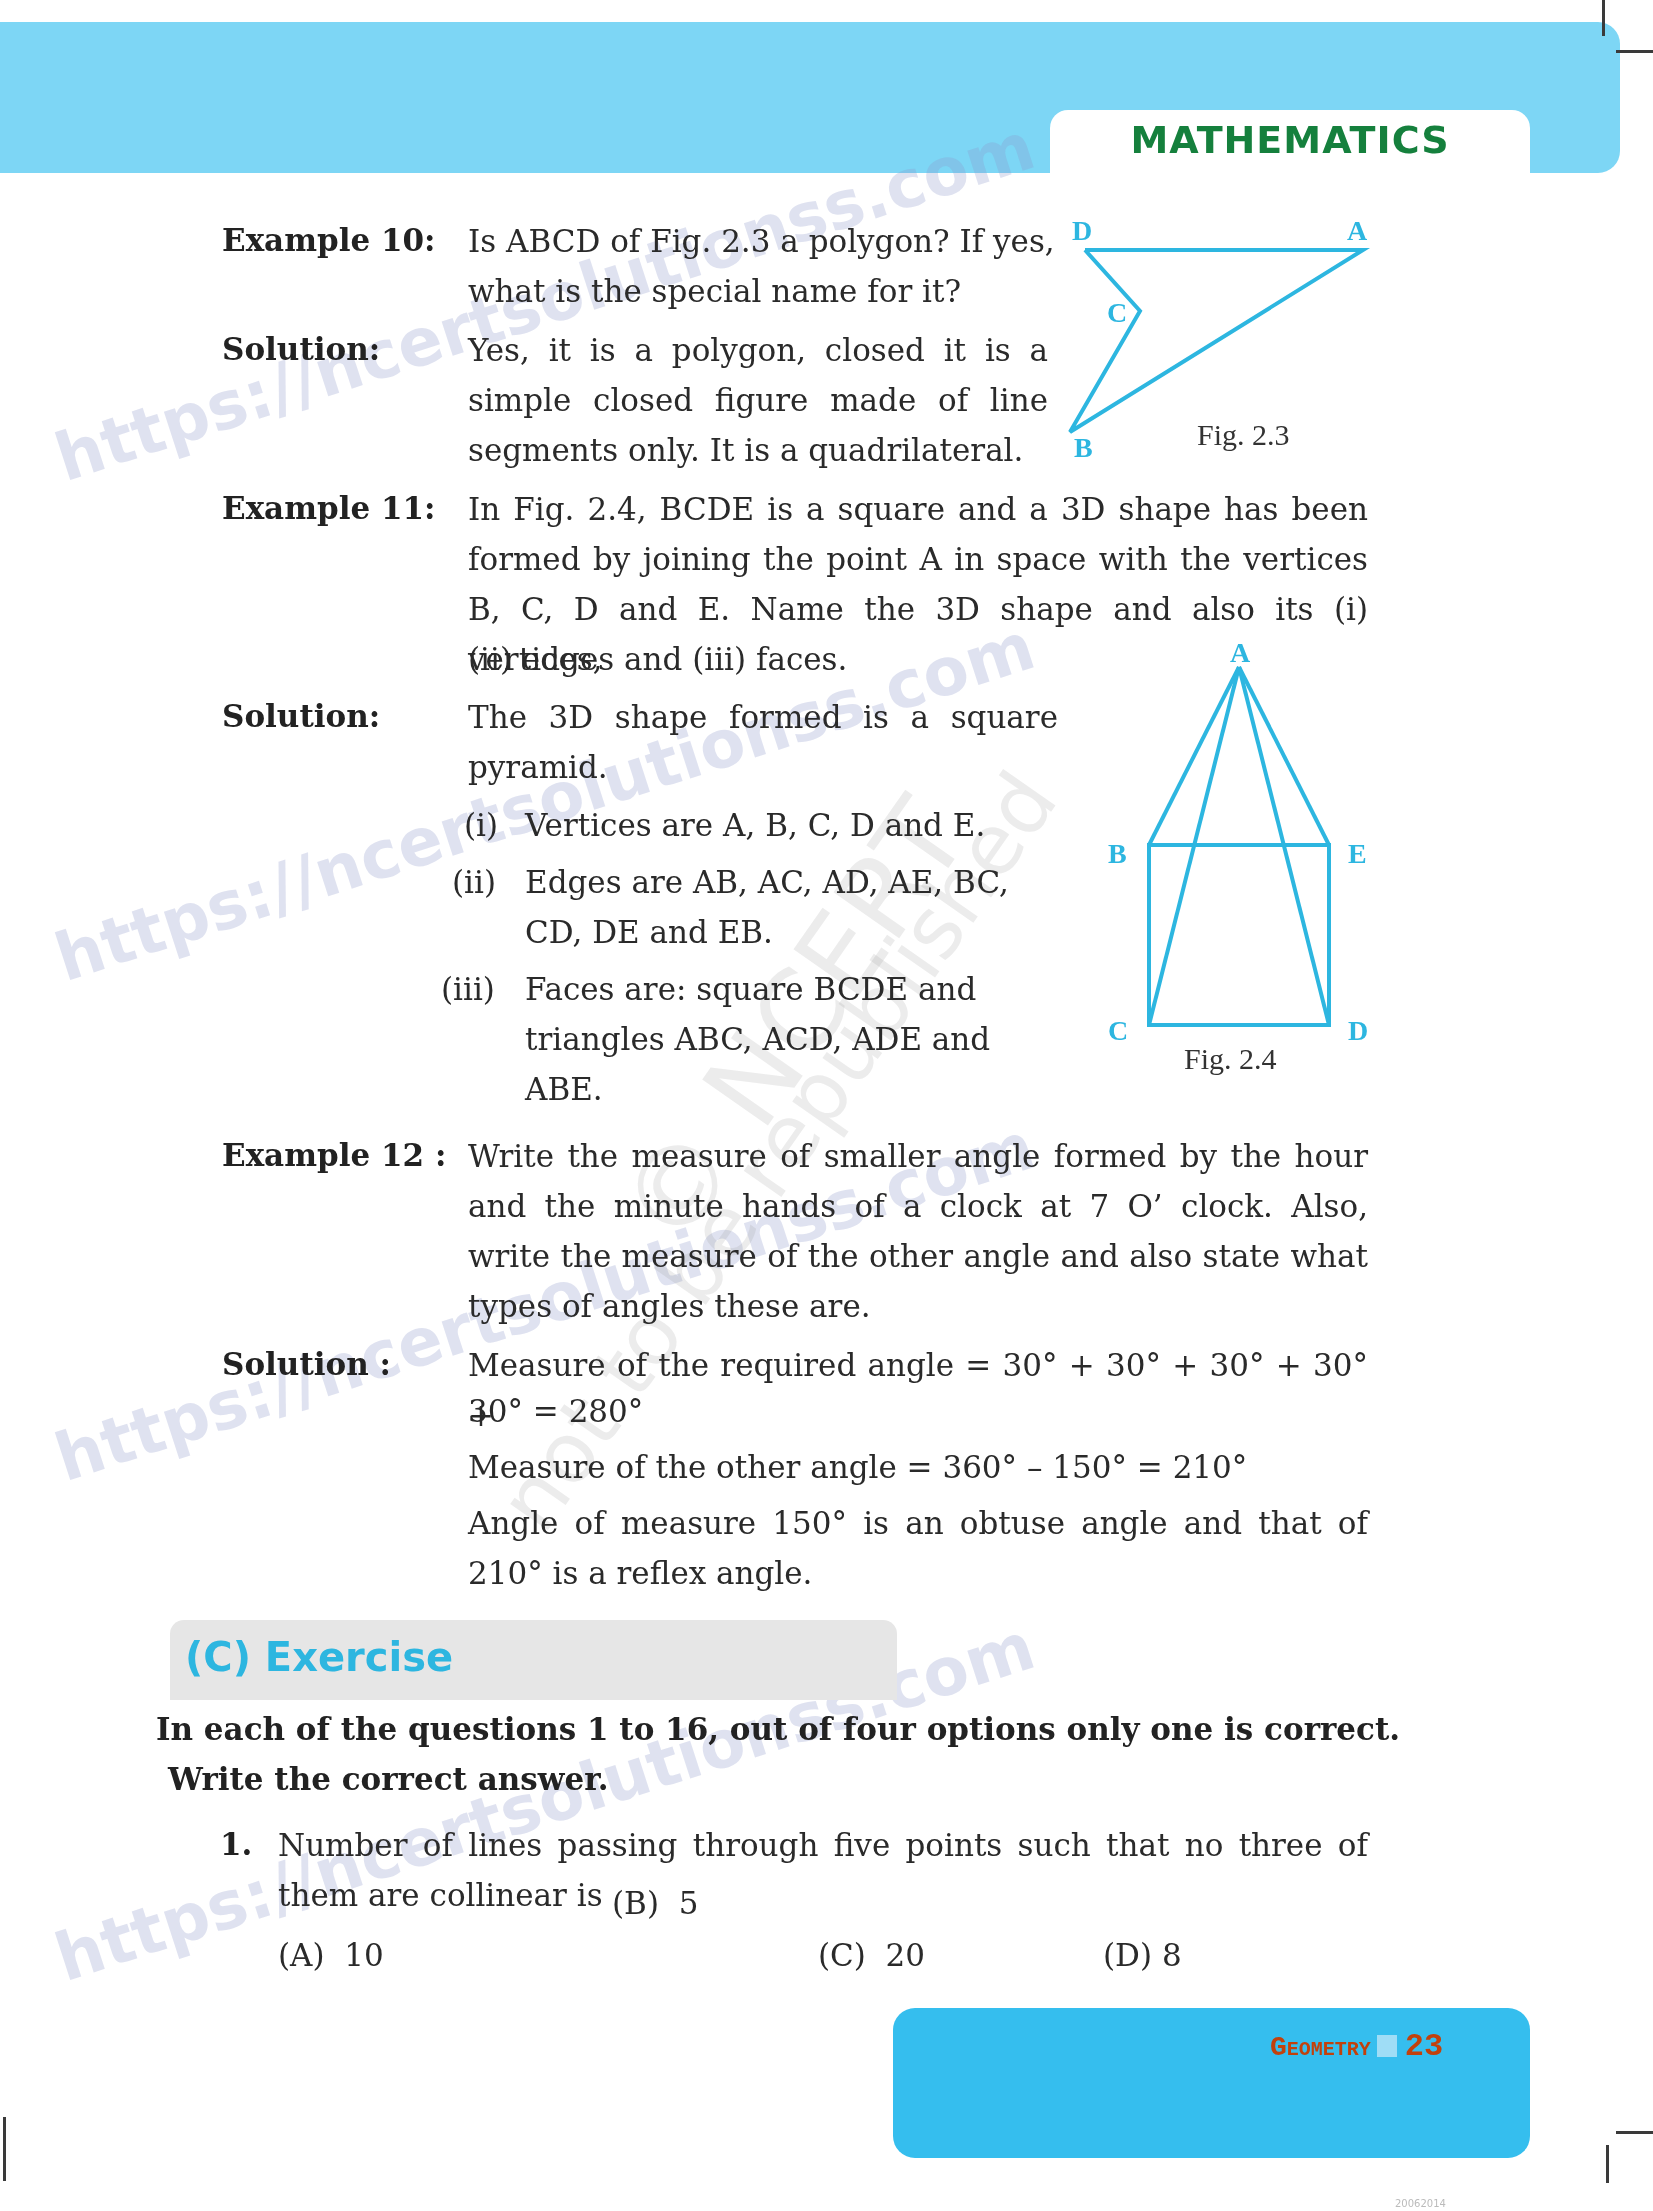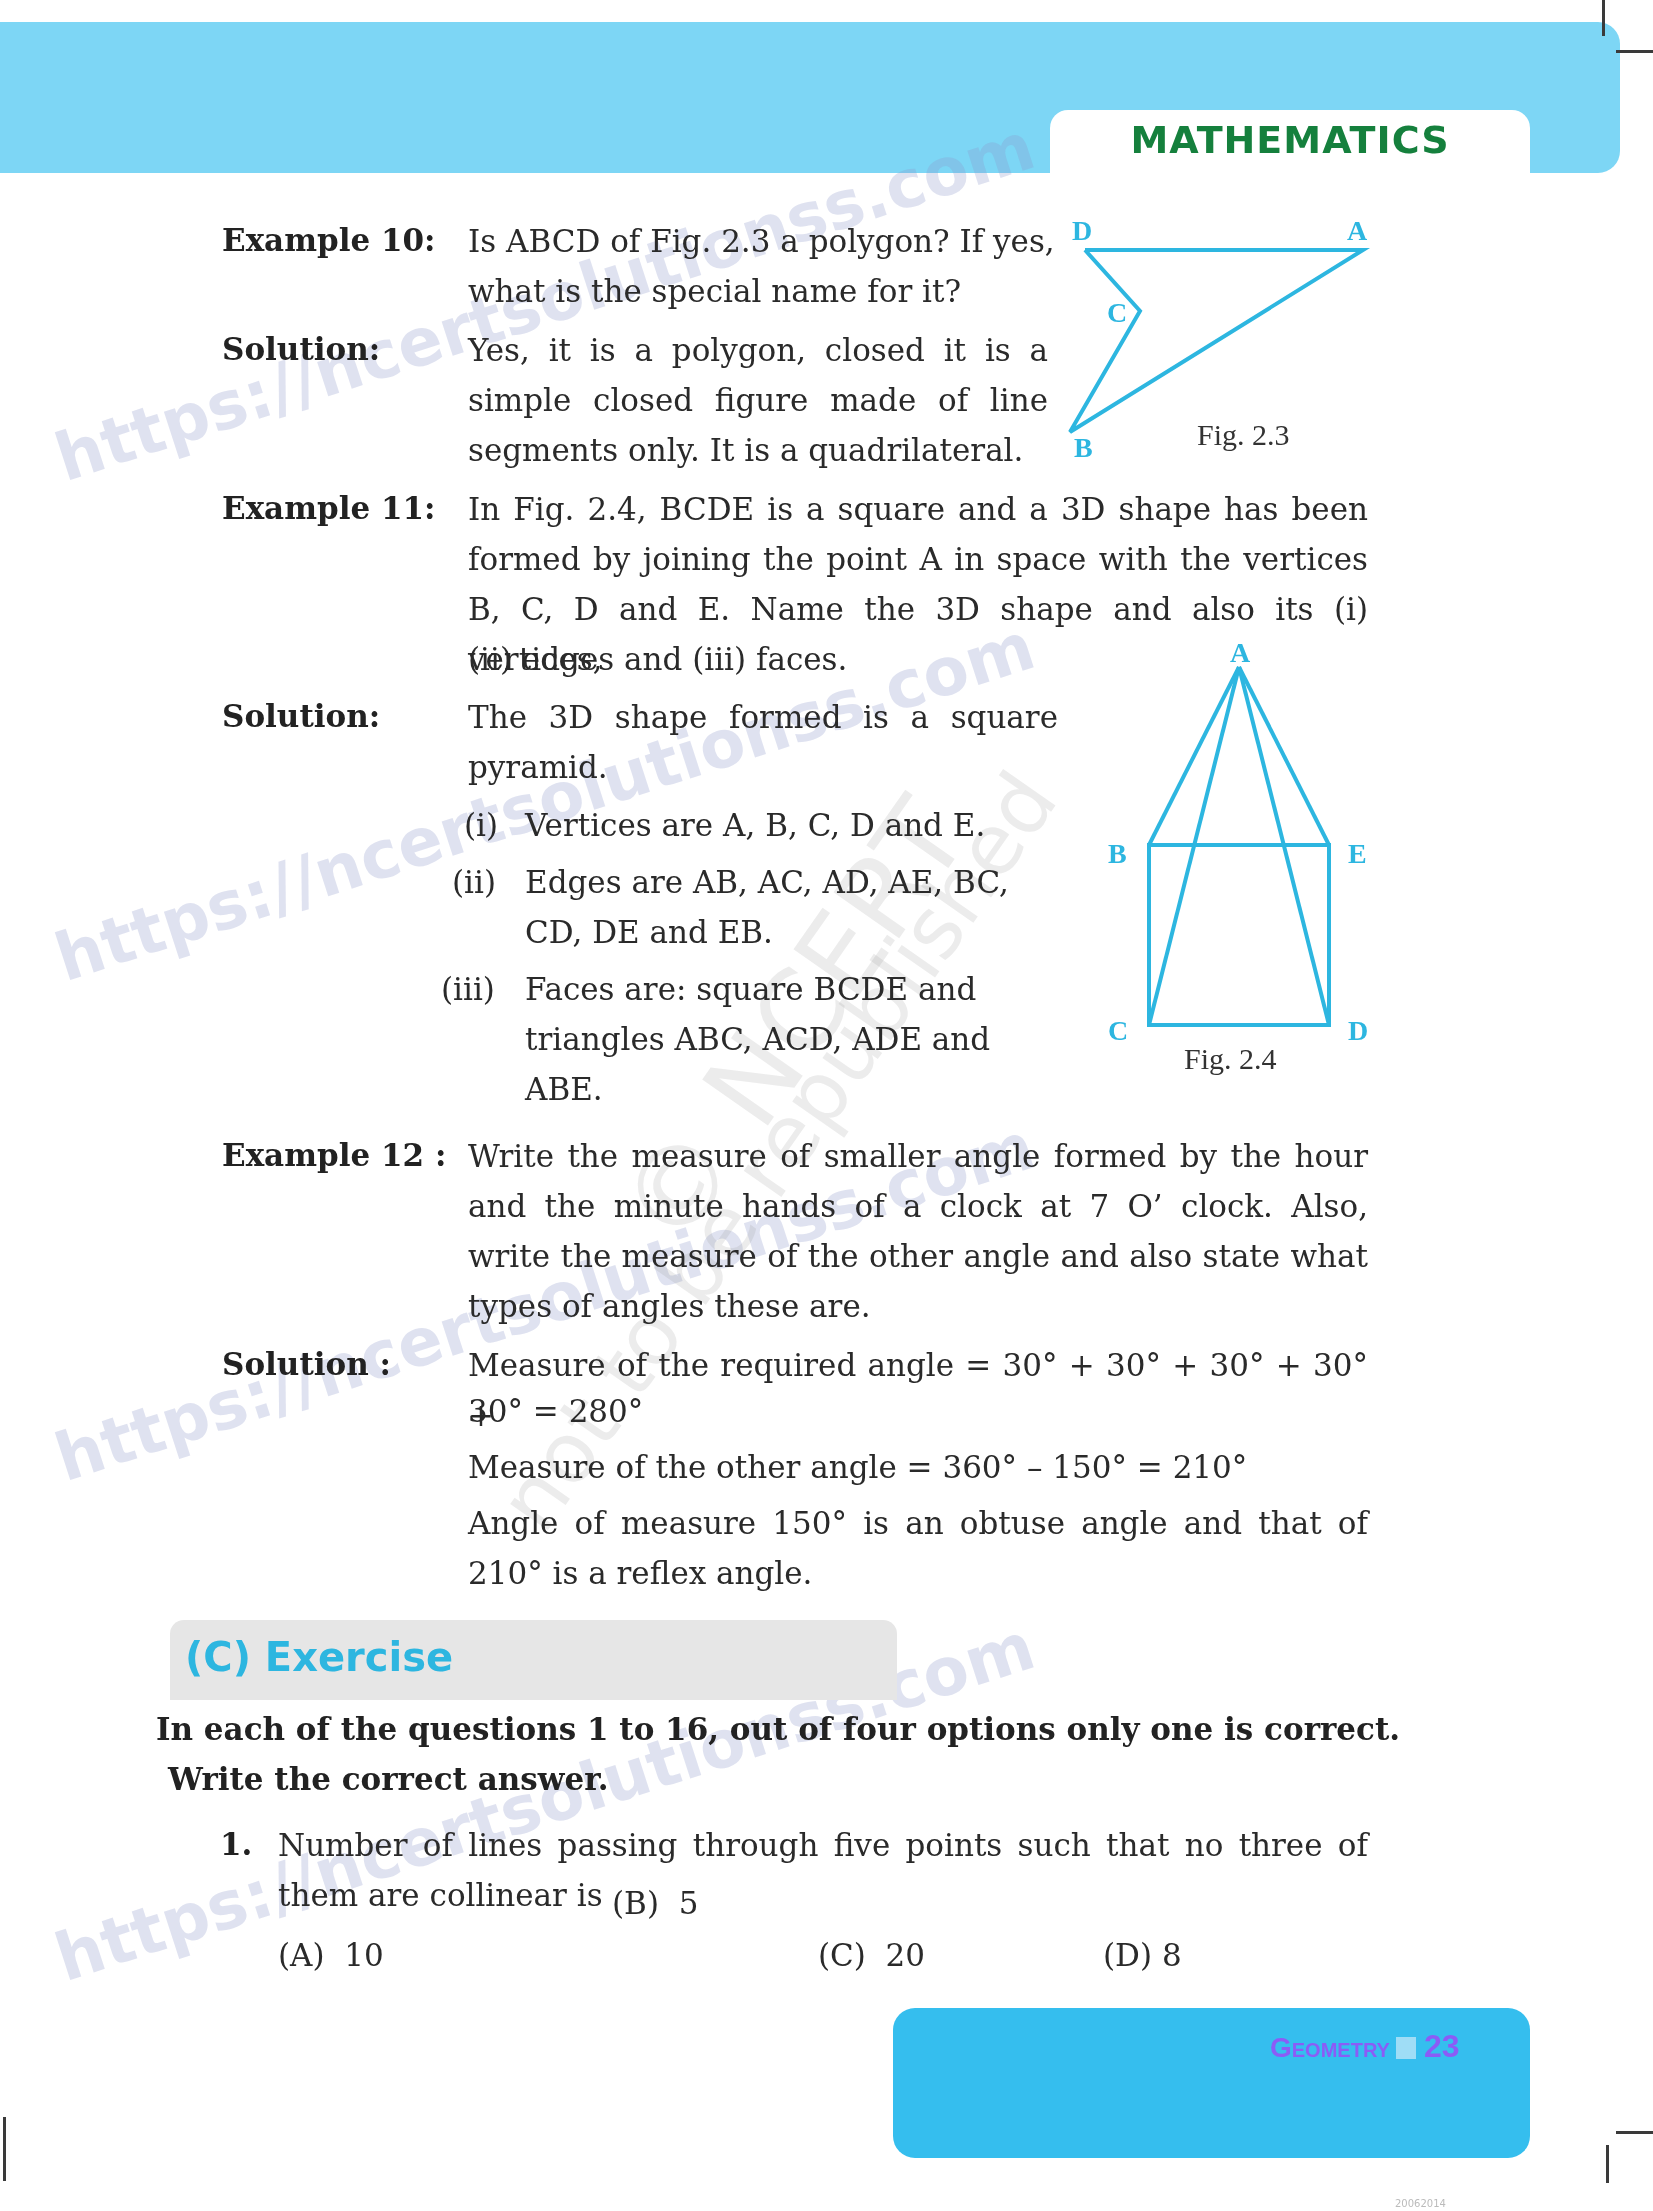--- a/index.html
+++ b/index.html
@@ -13,21 +13,21 @@
   .crop { background:#3a3a3a; }
   .label { font-family:"DejaVu Serif","Liberation Serif",serif; font-weight:bold; font-size:31px; color:#222; white-space:nowrap; }
   .txt { font-size:31px; line-height:50px; color:#2a2a2a; white-space:nowrap; }
   .just { text-align:justify; text-align-last:justify; white-space:normal; }
   .fig-label { font-family:"Liberation Serif","DejaVu Serif",serif; font-size:30px; color:#333; }
   .pt { font-family:"Liberation Serif","DejaVu Serif",serif; font-weight:bold; font-size:28px; color:#2DB6E0; }
   .ex-box { left:170px; top:1620px; width:727px; height:80px; background:#E6E6E6; border-radius:14px 14px 0 0; }
   .ex-title { left:185px; top:1634px; font-family:"DejaVu Sans","Liberation Sans",sans-serif; font-weight:bold; font-size:40px; color:#2DB6E0; }
   .instr { font-weight:bold; font-size:31px; line-height:50px; color:#222; white-space:nowrap; }
   .footer-box { left:893px; top:2008px; width:637px; height:150px; background:#35BEEE; border-radius:22px; }
-  .footer-text { left:1270px; top:2028px; font-family:Liberation Sans, sans-serif; font-weight:bold; color:#8b5cf6; white-space:nowrap; }
+  .footer-text { left:1270px; top:2028px; font-family:Liberation Mono, monospace; font-weight:bold; color:#c2410c; white-space:nowrap; }
   .footer-sq { display:inline-block; width:20px; height:22px; background:#9FDDF6; vertical-align:-2px; margin:0 8px 0 6px; }
   .wm { font-family:"DejaVu Sans","Liberation Sans",sans-serif; font-weight:bold; color:rgba(140,150,200,0.28); white-space:nowrap; transform-origin:left bottom; }
   .wm2 { font-family:"DejaVu Sans","Liberation Sans",sans-serif; color:rgba(150,150,150,0.18); white-space:nowrap; transform-origin:left bottom; }
   .tiny { left:1395px; top:2198px; font-size:10px; color:#bbb; font-family:"DejaVu Sans","Liberation Sans",sans-serif; }
 </style>
 </head>
 <body>
 
 <div class="abs header-band"></div>
 <div class="abs header-tab"></div>

